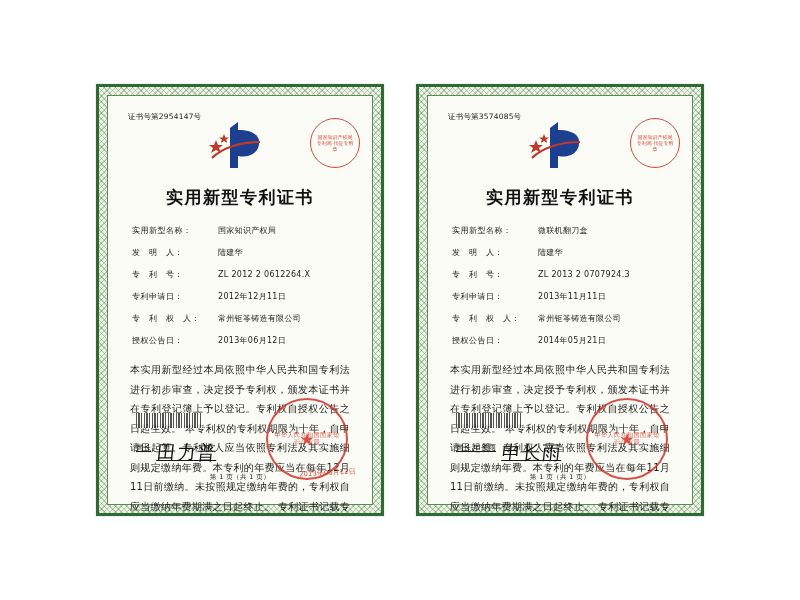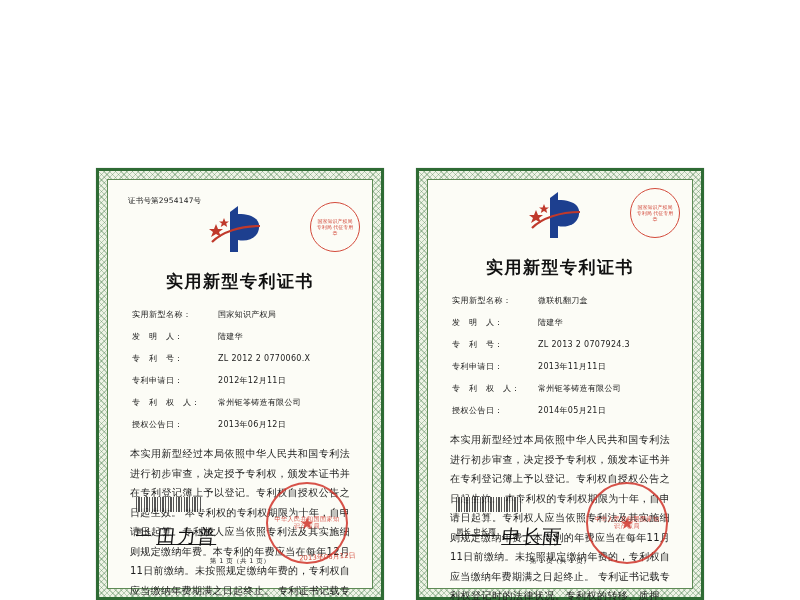--- a/index.html
+++ b/index.html
@@ -11,21 +11,21 @@
     font-family: "DejaVu Sans", sans-serif;
     overflow: hidden;
   }
   .page {
     position: relative;
     width: 800px;
     height: 600px;
     background: #ffffff;
     display: flex;
     flex-direction: row;
-    align-items: flex-end;
+    align-items: center;
     justify-content: center;
     gap: 32px;
   }
   .cert {
     position: relative;
     width: 288px;
     height: 432px;
     background: #fbfbf3;
     box-shadow: 0 0 1px rgba(0,0,0,0.35);
     overflow: hidden;
@@ -246,21 +246,21 @@
         <div class="field">
           <span class="lbl">实用新型名称：</span>
           <span class="val">国家知识产权局</span>
         </div>
         <div class="field">
           <span class="lbl">发　明　人：</span>
           <span class="val">陆建华</span>
         </div>
         <div class="field">
           <span class="lbl">专　利　号：</span>
-          <span class="val">ZL 2012 2 0770060.X</span>
+          <span class="val">ZL 2012 2 0612264.X</span>
         </div>
         <div class="field">
           <span class="lbl">专利申请日：</span>
           <span class="val">2012年12月11日</span>
         </div>
         <div class="field">
           <span class="lbl">专　利　权　人：</span>
           <span class="val">常州钜笭铸造有限公司</span>
         </div>
         <div class="field">
@@ -288,20 +288,21 @@
 
       <div class="footer">第 1 页（共 1 页）</div>
     </div>
   </div>
 
   <div class="cert">
     <div class="border-outer"></div>
     <div class="border-inner"></div>
     <div class="content">
 
+      <div class="serial">证书号第3574085号</div>
 
       <div class="logo-row">
         <svg class="logo" viewBox="0 0 80 56">
           <path d="M30 50 L30 10 L38 4 L38 50 Z" fill="#1d3f8f"></path>
           <path d="M38 12 C56 12 62 20 58 30 C55 37 46 40 38 38 Z" fill="#1d3f8f"></path>
           <path d="M12 40 C22 30 40 24 60 24" stroke="#c0392b" stroke-width="2.2" fill="none"></path>
           <polygon points="16,22 18,27 23,27 19,30 21,35 16,32 11,35 13,30 9,27 14,27" fill="#c0392b"></polygon>
           <polygon points="24,16 25.4,19.4 29,19.4 26.2,21.6 27.2,25 24,23 20.8,25 21.8,21.6 19,19.4 22.6,19.4" fill="#c0392b"></polygon>
         </svg>
         <div class="seal-tr">国家知识产权局 专利局 代征专用章</div>

